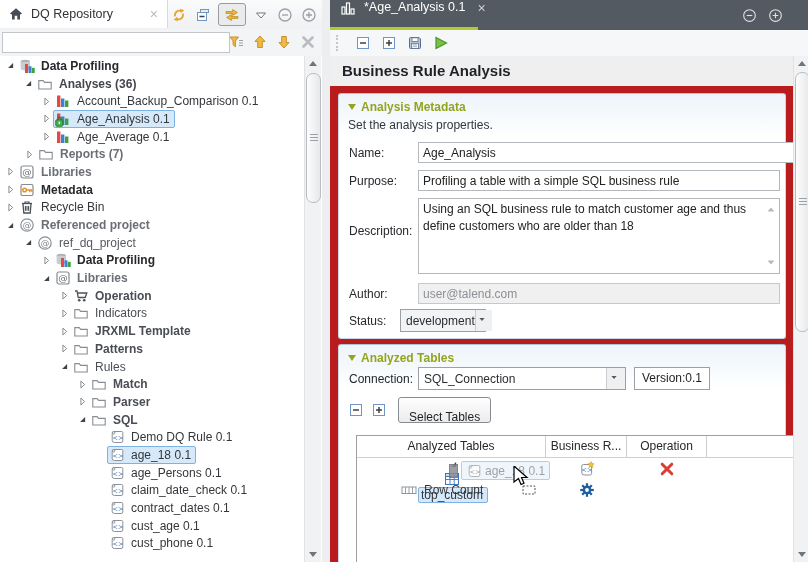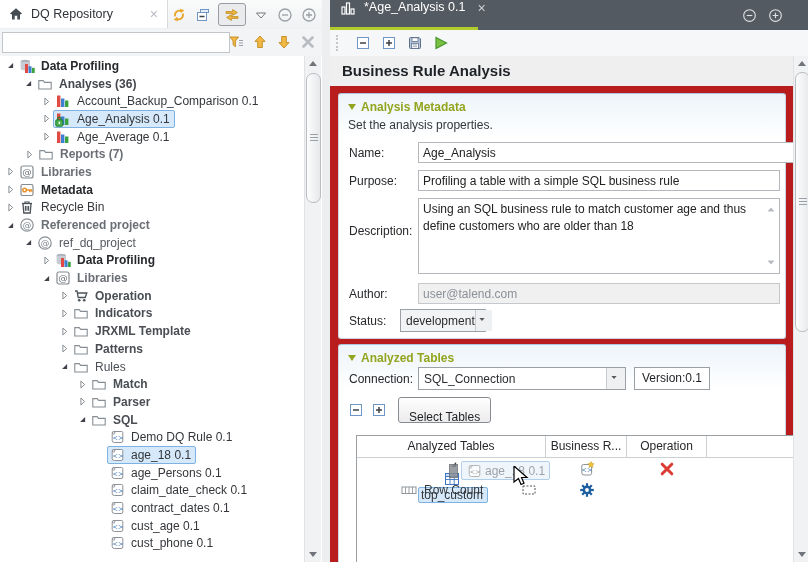--- a/index.html
+++ b/index.html
@@ -434,21 +434,21 @@
           <svg width="16" height="16" viewBox="0 0 16 16">
             <path d="M6 3.8 L10.6 8 L6 12.2 Z" fill="#fff" stroke="#7b8187" stroke-width="1.1"></path>
           </svg>
         </span>
         <span class="node">
           <span class="ticon">
             <svg width="16" height="16" viewBox="0 0 16 16">
               <path d="M1.8 13 V4.6 H6.2 L7.6 6.4 H14.2 V13 Z" fill="#fff" stroke="#878d93" stroke-width="1.1"></path>
             </svg>
           </span>
-          <span class="tlabel" style="font-weight: bold; color: rgb(74, 78, 84);">Indicators</span>
+          <span class="tlabel" style="font-weight: normal; color: rgb(74, 78, 84);">Indicators</span>
         </span>
       </div>
       <div class="tree-row" style="padding-left: 57px;">
         <span class="tw">
           <svg width="16" height="16" viewBox="0 0 16 16">
             <path d="M6 3.8 L10.6 8 L6 12.2 Z" fill="#fff" stroke="#7b8187" stroke-width="1.1"></path>
           </svg>
         </span>
         <span class="node">
           <span class="ticon">

